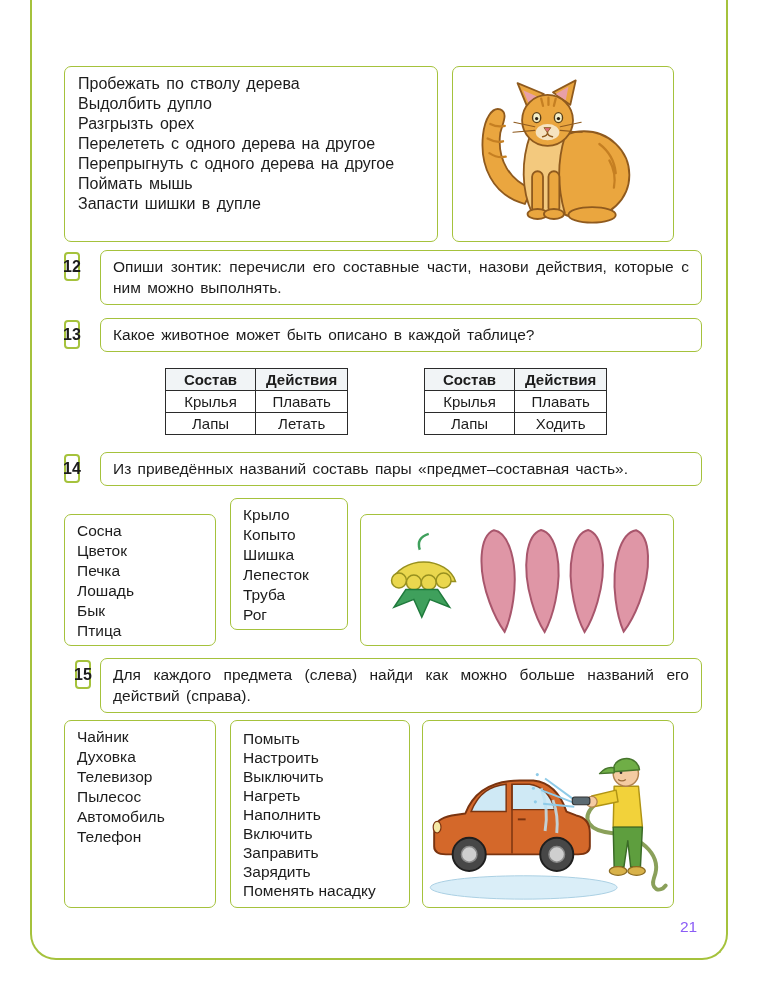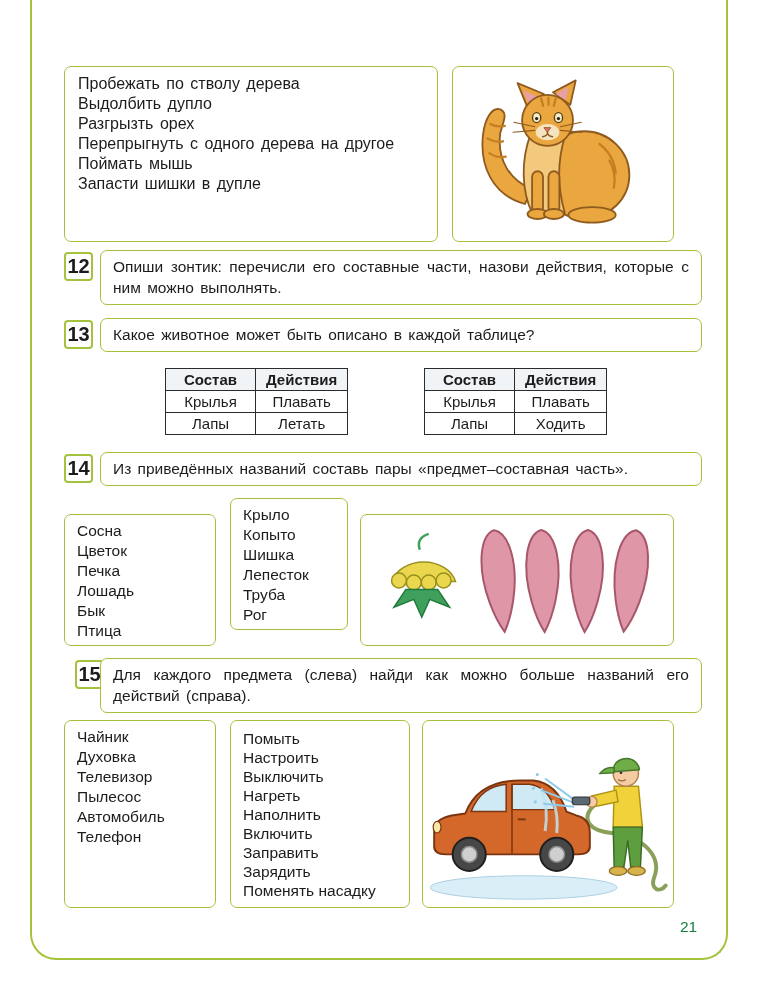--- a/index.html
+++ b/index.html
@@ -16,24 +16,24 @@
     border:2px solid #a5c23c; border-top:none;
     border-radius:0 0 26px 26px; pointer-events:none;
   }
 
   .box {
     position:absolute; background:#fff;
     border:1.6px solid #a5c23c; border-radius:7px;
   }
 
   .tasknum {
-    position:absolute; left:64px; width:29px; height:29px;
+    position:absolute; left:64px; width:16px; height:29px;
     border:2px solid #a5c23c; border-radius:4px;
     display:flex; align-items:center; justify-content:center;
-    font-weight:bold; font-size:20px; background:#fff;
+    font-weight:bold; font-size:16px; background:#fff;
   }
 
   .task-text { left:100px; width:602px; padding:5px 12px 6px; }
   .task-text p {
     font-size:15.5px; line-height:21px; text-align:justify; word-spacing:2px;
   }
 
   .list-box { font-size:15.5px; padding:6px 12px; }
   .list-box .line { line-height:20px; white-space:nowrap; }
 
@@ -63,33 +63,34 @@
   .t14ill { left:360px; top:514px; width:314px; height:132px;
             display:flex; align-items:center; justify-content:center; }
 
   .t15a { left:64px;  top:720px; width:152px; height:188px; }
   .t15b { left:230px; top:720px; width:180px; height:188px; padding-top:8px; }
   .t15b .line { line-height:19px; }
   .t15ill { left:422px; top:720px; width:252px; height:188px;
             display:flex; align-items:center; justify-content:center; }
 
   .page-number {
-    position:absolute; left:680px; top:918px; font-size:15.5px; color:#15803d;
+    position:absolute; left:680px; top:918px; font-size:15.5px; color:#8b5cf6;
   }
 </style>
 </head>
 <body>
 
 <div class="page">
   <div class="frame"></div>
 
   <div class="box actions-box">
     <div class="line">Пробежать по стволу дерева</div>
     <div class="line">Выдолбить дупло</div>
     <div class="line">Разгрызть орех</div>
+    <div class="line">Перелететь с одного дерева на другое</div>
     <div class="line">Перепрыгнуть с одного дерева на другое</div>
     <div class="line">Поймать мышь</div>
     <div class="line">Запасти шишки в дупле</div>
   </div>
 
   <div class="box cat-box">
     <svg viewBox="0 0 220 170" width="200" height="156" aria-hidden="true">
       <g stroke-linejoin="round" stroke-linecap="round">
         <path d="M62 138 C 34 128, 18 100, 22 64 C 24 46, 32 33, 41 36 C 50 40, 44 50, 41 62 C 37 92, 52 114, 76 124 L 68 140 Z" fill="#eaa63f" stroke="#8f5a1e" stroke-width="2"></path>
         <path d="M30 52 q 8 4 16 2 M27 68 q 9 5 17 3 M29 84 q 9 6 18 4" fill="none" stroke="#c57f22" stroke-width="2.5"></path>

